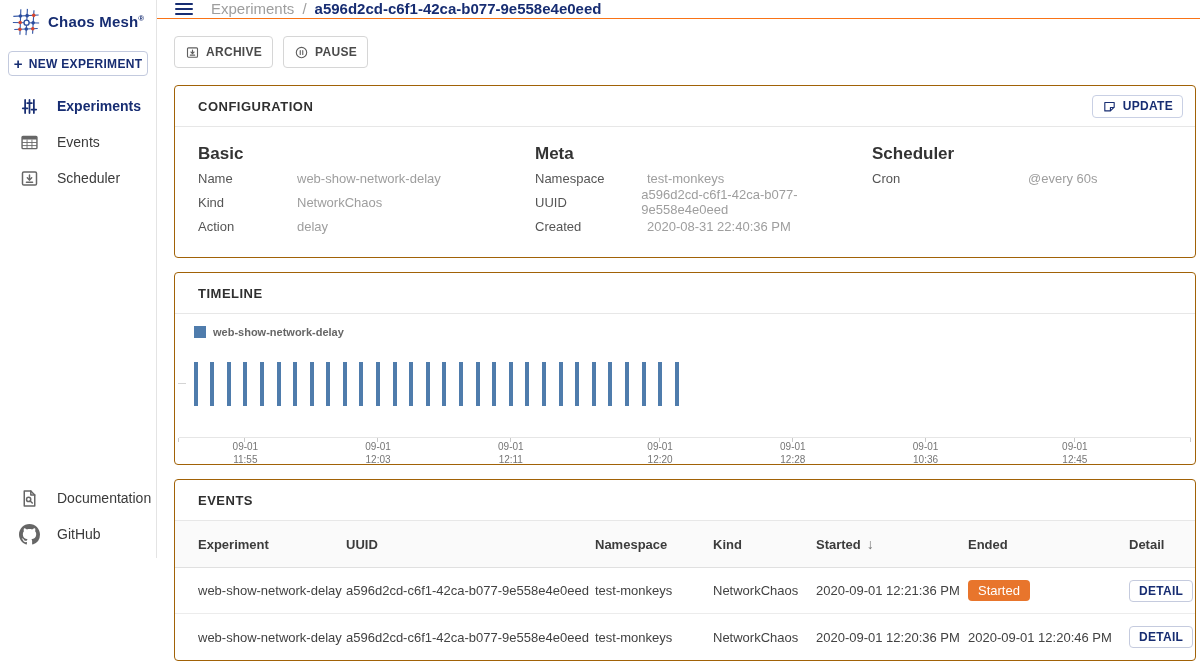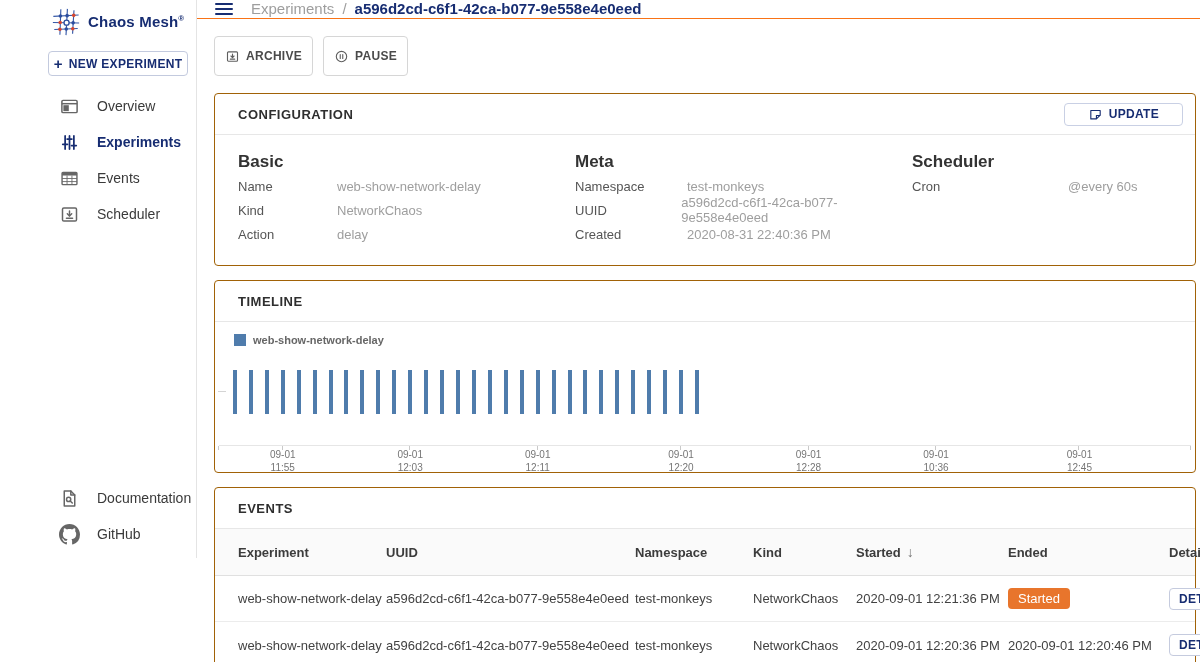--- a/index.html
+++ b/index.html
@@ -2,21 +2,21 @@
 <html><head>
 <meta charset="utf-8">
 <style>
   * { margin:0; padding:0; box-sizing:border-box; }
   html,body { width:1200px; height:662px; overflow:hidden; background:#fff;
     font-family:"Liberation Sans","DejaVu Sans",sans-serif; color:#424242; }
   .app { display:flex; width:1200px; height:662px; }
 
   
   .sidebar { width:157px; min-width:157px; height:558px; border-right:1px solid #e4e4e4;
-    display:flex; flex-direction:column; background:#fff;margin-left:40px; }
+    display:flex; flex-direction:column; background:#fff; }
   .logo { height:43px; display:flex; align-items:center; padding-left:11px; gap:7px; }
   .logo-text { font-size:15px; font-weight:800; color:#172d72; letter-spacing:.2px; }
   .logo-reg { font-size:8px; color:#172d72; vertical-align:super; font-weight:700; }
   .new-exp { margin:8px 8px 6px 8px; height:25px; display:flex; align-items:center; justify-content:center;
     gap:6px; background:#fff; border:1px solid #c3cade; border-radius:4px; color:#172d72;
     font-weight:700; font-size:12px; letter-spacing:.3px; cursor:pointer; font-family:inherit; }
   .plus-glyph { font-size:15px; font-weight:700; line-height:1; }
   nav { margin-top:6px; }
   .nav-item { height:36px; display:flex; align-items:center; padding-left:18px; gap:17px;
     font-size:14px; color:#3a3a3a; cursor:pointer; }
@@ -33,26 +33,26 @@
   .hamburger div { height:2px; background:#172d72; border-radius:1px; }
   .crumb-root { font-size:15px; color:#9e9e9e; cursor:pointer; }
   .crumb-sep  { font-size:15px; color:#9e9e9e; margin:0 8px; }
   .crumb-cur  { font-size:15px; color:#172d72; font-weight:700; }
 
   .content { padding:17px 4px 0 17px; }
 
   
   .actions { display:flex; gap:10px; margin-bottom:17px; }
   .btn { display:inline-flex; align-items:center; gap:6px; background:#fff; border:1px solid #d6d6d6;
-    border-radius:4px; padding:3px 10px; height:40px; font-size:12px; font-weight:700; letter-spacing:.3px;
+    border-radius:4px; padding:3px 10px; height:32px; font-size:12px; font-weight:700; letter-spacing:.3px;
     color:#4a4a4a; cursor:pointer; font-family:inherit; }
   .btn .bicon { width:15px; height:15px; color:#5f5f5f; display:flex; }
   .btn.primary { color:#172d72; border-color:#c9d0e4; }
   .btn.primary .bicon { color:#172d72; }
-  .btn.small { height:23px; padding:2px 23px;margin-left:38px; }
+  .btn.small { height:23px; padding:2px 9px;margin-left:38px; }
 
   
   .panel { border:1px solid #a16207; border-radius:4px; background:#fff; margin-bottom:14px; }
   .panel-header { min-height:41px; display:flex; align-items:center; justify-content:space-between;
     padding:0 12px 0 23px; border-bottom:1px solid #e7e7e7; }
   .panel-title { font-size:13px; font-weight:700; color:#2f2f2f; letter-spacing:.5px; }
 
   
   .cfg-body { display:flex; padding:15px 0 19px 23px; }
   .cfg-col { width:337px; }
@@ -120,30 +120,20 @@
       </svg>
       <span><span class="logo-text">Chaos Mesh</span><span class="logo-reg">®</span></span>
     </div>
 
     <button class="new-exp">
       <span class="plus-glyph">+</span>
       <span>NEW EXPERIMENT</span>
     </button>
 
     <nav id="nav-items">
-        <div class="nav-item">
-          <span class="nicon">
-            <svg viewBox="0 0 24 24" width="21" height="21" fill="none" stroke="currentColor" stroke-width="1.7" stroke-linejoin="round">
-              <rect x="3.3" y="5" width="17.4" height="14" rx="1.3"></rect>
-              <line x1="3.3" y1="8.8" x2="20.7" y2="8.8"></line>
-              <rect x="5" y="10.5" width="6.2" height="6.8" fill="currentColor" stroke="none"></rect>
-            </svg>
-          </span>
-          <span>Overview</span>
-        </div>
         <div class="nav-item active">
           <span class="nicon">
             <svg viewBox="0 0 24 24" width="21" height="21" fill="none" stroke="currentColor" stroke-width="2" stroke-linecap="round">
               <line x1="7" y1="4.5" x2="7" y2="19.5"></line>
               <line x1="12" y1="4.5" x2="12" y2="19.5"></line>
               <line x1="17" y1="4.5" x2="17" y2="19.5"></line>
               <line x1="4.3" y1="14" x2="9.7" y2="14"></line>
               <line x1="9.3" y1="8" x2="14.7" y2="8"></line>
               <line x1="14.3" y1="15.5" x2="19.7" y2="15.5"></line>
             </svg>

